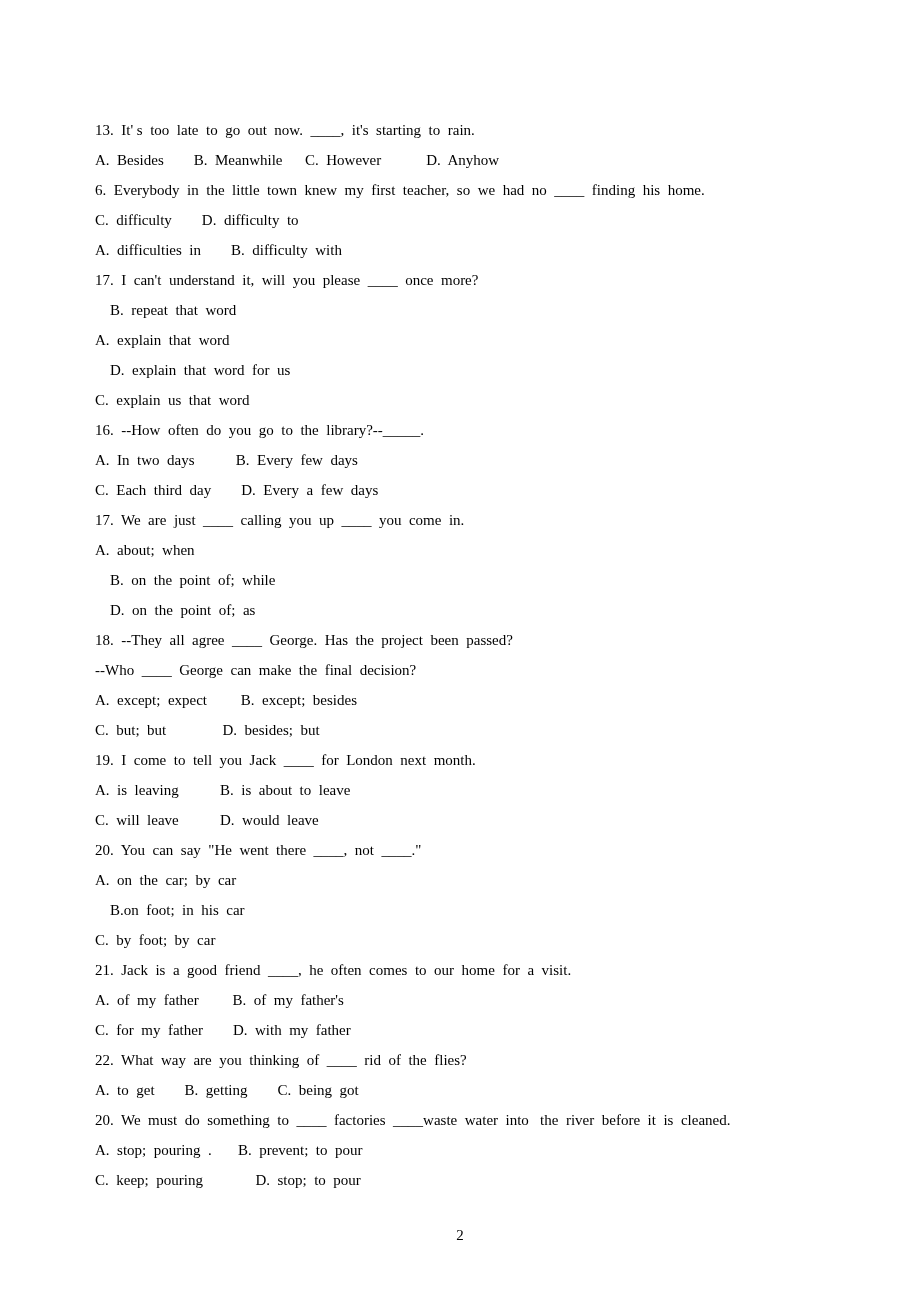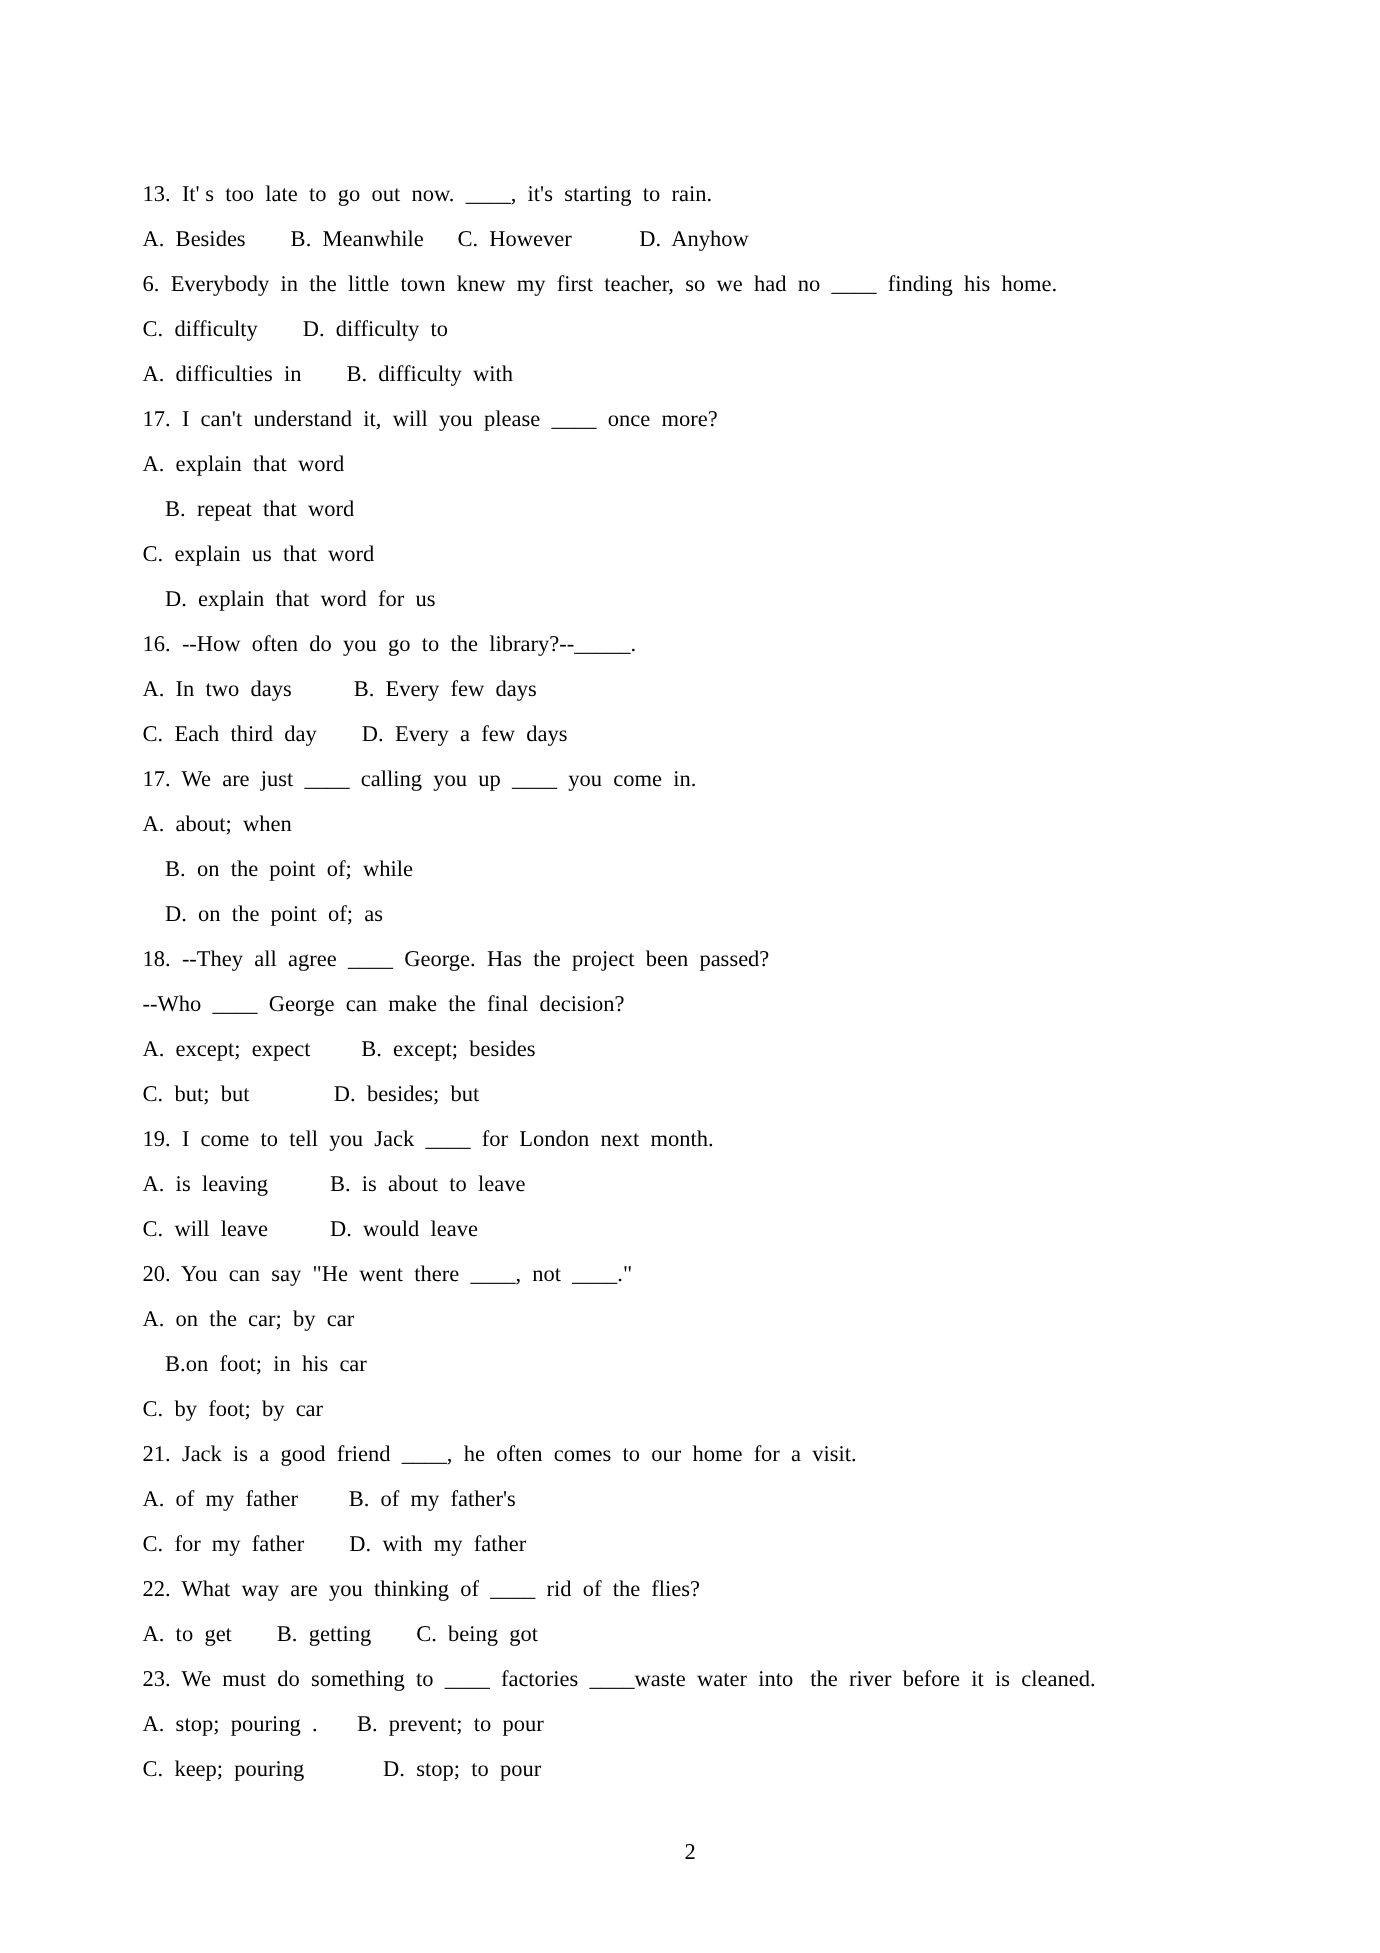--- a/index.html
+++ b/index.html
@@ -35,24 +35,24 @@
 <body>
 
 <div class="page">
   <div class="line">13.  It' s  too  late  to  go  out  now.  ____,  it's  starting  to  rain.</div>
   <div class="line"></div>
   <div class="line">A.  Besides        B.  Meanwhile      C.  However            D.  Anyhow</div>
   <div class="line">6.  Everybody  in  the  little  town  knew  my  first  teacher,  so  we  had  no  ____  finding  his  home.</div>
   <div class="line">C.  difficulty        D.  difficulty  to</div>
   <div class="line">A.  difficulties  in        B.  difficulty  with</div>
   <div class="line">17.  I  can't  understand  it,  will  you  please  ____  once  more?</div>
+  <div class="line">    B.  repeat  that  word</div>
   <div class="line">A.  explain  that  word</div>
-  <div class="line">    B.  repeat  that  word</div>
+  <div class="line">    D.  explain  that  word  for  us</div>
   <div class="line">C.  explain  us  that  word</div>
-  <div class="line">    D.  explain  that  word  for  us</div>
   <div class="line">16.  --How  often  do  you  go  to  the  library?--_____.</div>
   <div class="line">A.  In  two  days           B.  Every  few  days</div>
   <div class="line">C.  Each  third  day        D.  Every  a  few  days</div>
   <div class="line">17.  We  are  just  ____  calling  you  up  ____  you  come  in.</div>
   <div class="line">A.  about;  when</div>
   <div class="line">    B.  on  the  point  of;  while</div>
   <div class="line">    D.  on  the  point  of;  as</div>
   <div class="line">18.  --They  all  agree  ____  George.  Has  the  project  been  passed?</div>
   <div class="line">--Who  ____  George  can  make  the  final  decision?</div>
   <div class="line">A.  except;  expect         B.  except;  besides</div>
@@ -62,18 +62,18 @@
   <div class="line">C.  will  leave           D.  would  leave</div>
   <div class="line">20.  You  can  say  "He  went  there  ____,  not  ____."</div>
   <div class="line">A.  on  the  car;  by  car</div>
   <div class="line">    B.on  foot;  in  his  car</div>
   <div class="line">C.  by  foot;  by  car</div>
   <div class="line">21.  Jack  is  a  good  friend  ____,  he  often  comes  to  our  home  for  a  visit.</div>
   <div class="line">A.  of  my  father         B.  of  my  father's</div>
   <div class="line">C.  for  my  father        D.  with  my  father</div>
   <div class="line">22.  What  way  are  you  thinking  of  ____  rid  of  the  flies?</div>
   <div class="line">A.  to  get        B.  getting        C.  being  got</div>
-  <div class="line">23.  We  must  do  something  to  ____  factories  ____waste  water  into   the  river  before  it  is  cleaned.</div>
+  <div class="line">20.  We  must  do  something  to  ____  factories  ____waste  water  into   the  river  before  it  is  cleaned.</div>
   <div class="line">A.  stop;  pouring  .       B.  prevent;  to  pour</div>
   <div class="line">C.  keep;  pouring              D.  stop;  to  pour</div>
 </div>
 
 <div class="page-number">2</div>
 
 </body></html>

